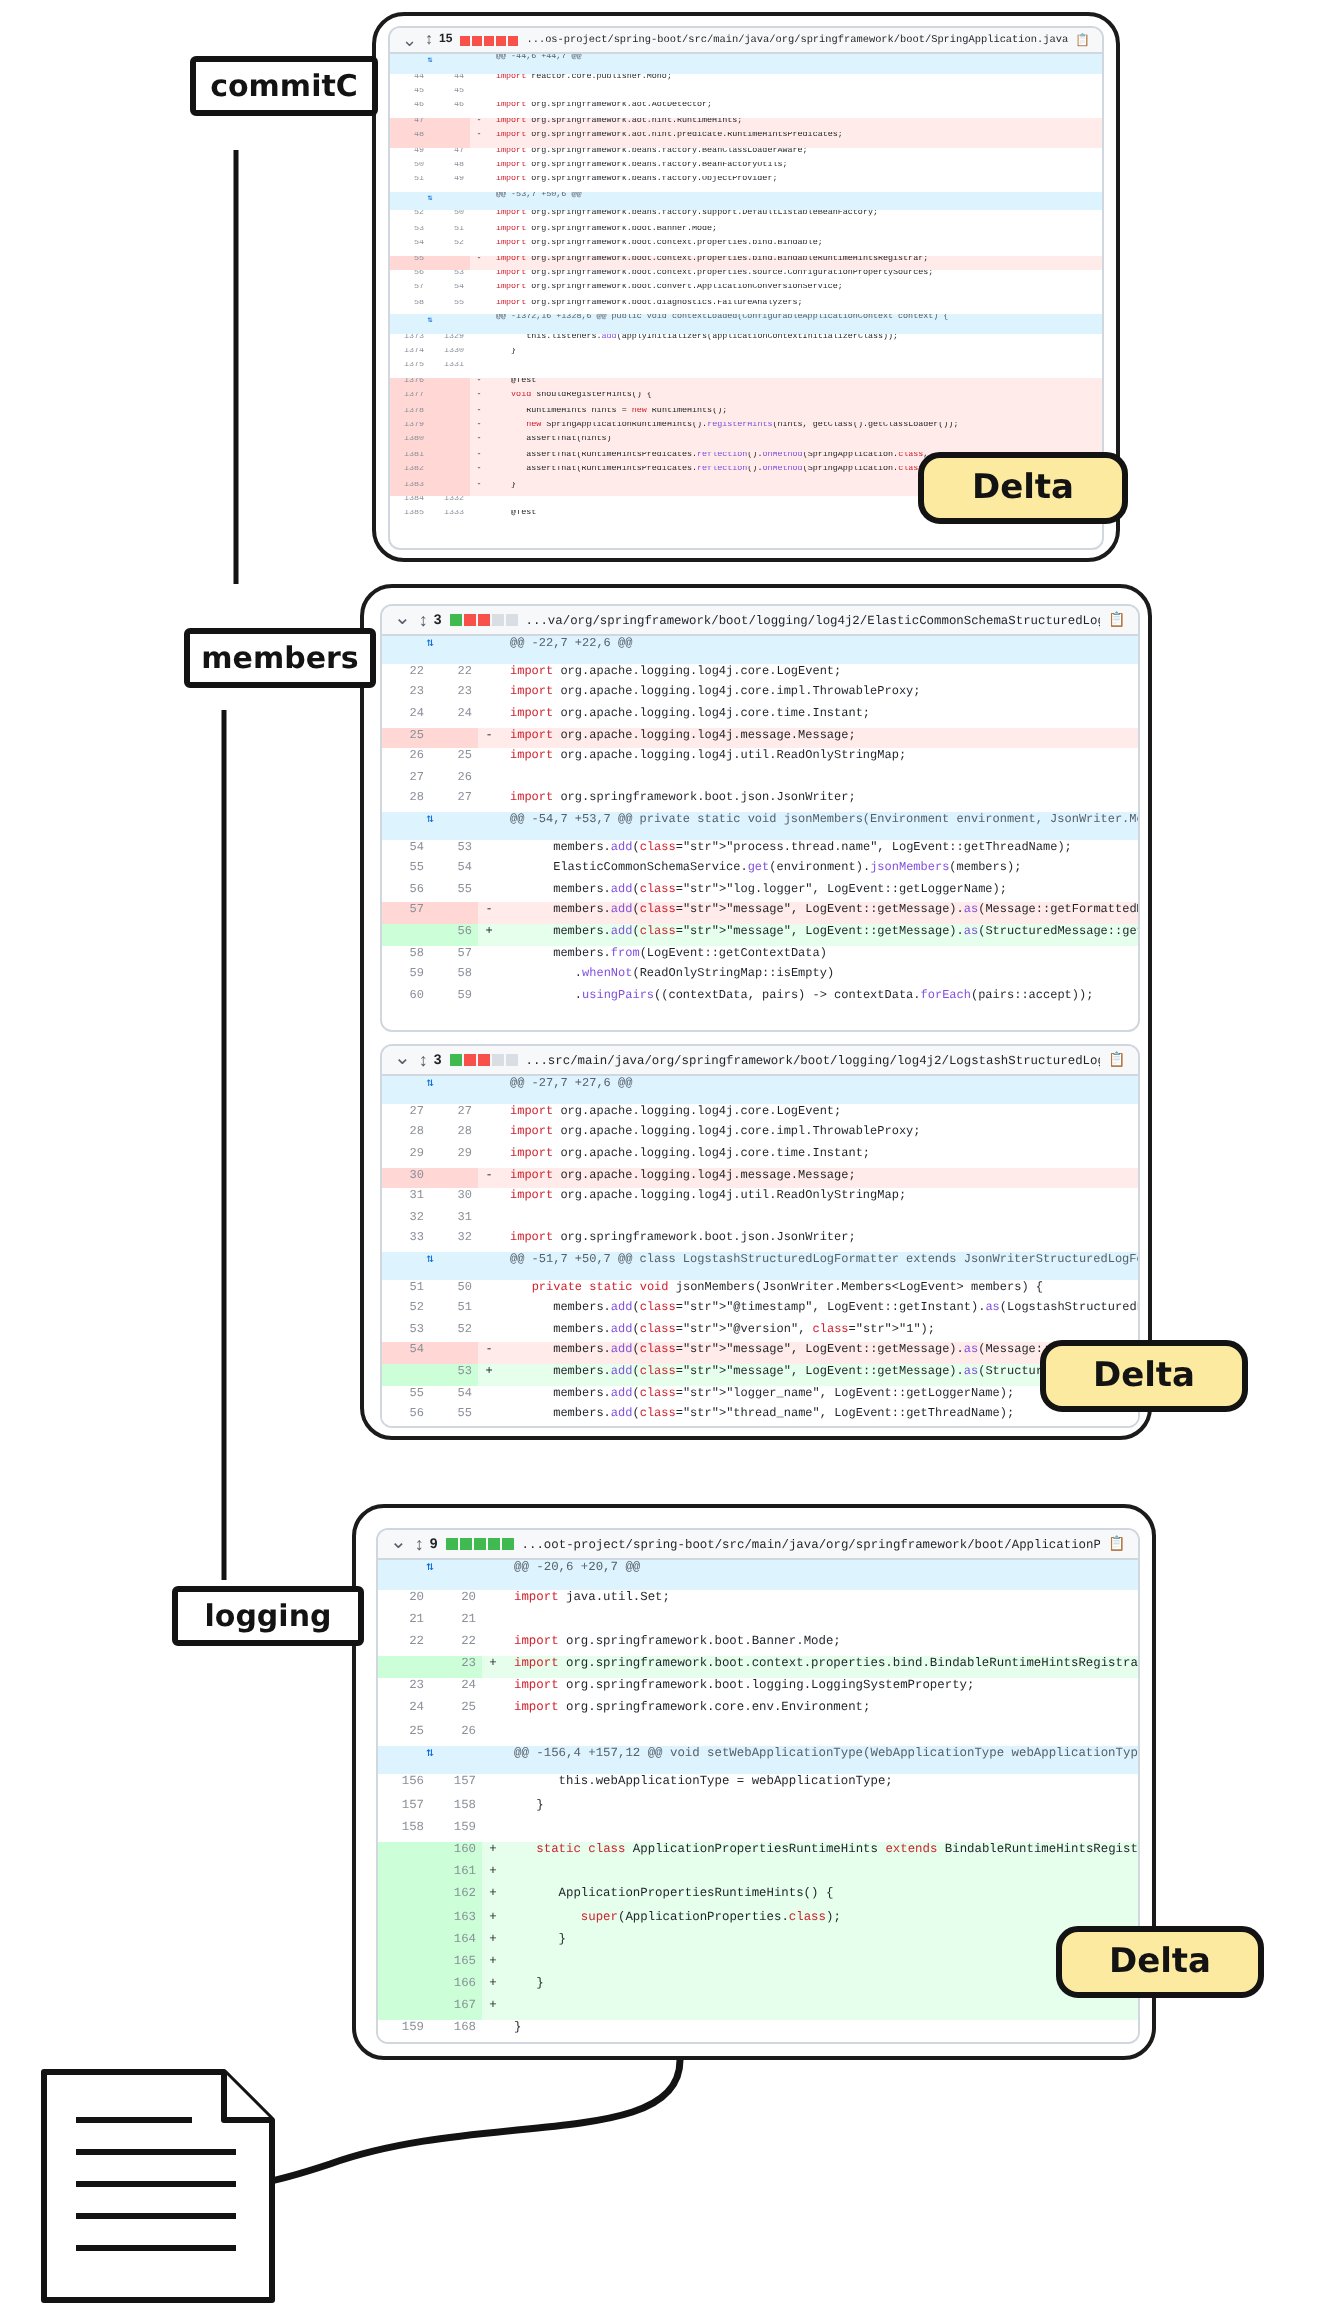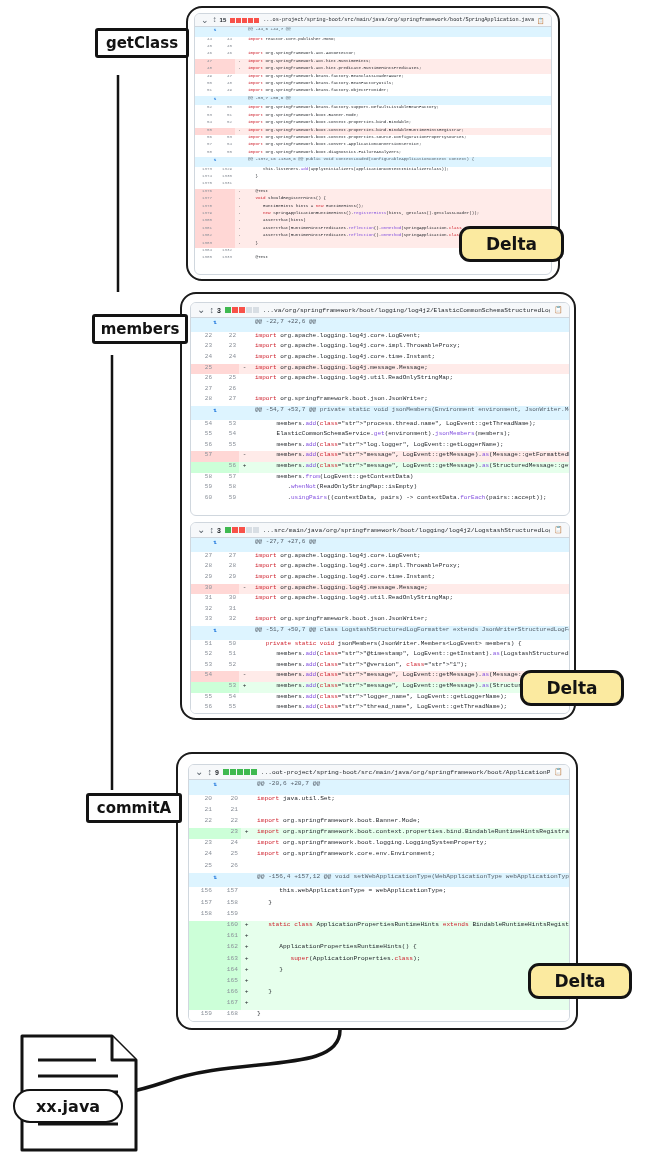--- a/index.html
+++ b/index.html
@@ -353,21 +353,21 @@
                 <td class="sign" style="width:9px;"></td>
                 <td class="code" style="padding-left:4px;">   @Test</td>
               </tr>
             </tbody>
           </table>
         </div>
     </div>
   </div>
 
   <div class="callout sq" style="left:95px;top:28px;width:94px;height:30px;font-size:15px;">
-    <span>getClass</span>
+    <span>commitC</span>
   </div>
 
   <div class="delta" style="left:459px;top:226px;width:105px;height:36px;">
     <span>Delta</span>
   </div>
 
   <div class="panel" id="panelB" style="left:180px;top:292px;width:396px;height:428px;">
 
     <div class="diffcard" style="left:8px;top:8px;width:380px;height:214px;">
       <div class="fileheader" style="font-size:6px;height:15px;">
@@ -773,34 +773,31 @@
                 <td class="sign" style="width:11px;"></td>
                 <td class="code" style="padding-left:5px;">}</td>
               </tr>
             </tbody>
           </table>
         </div>
     </div>
   </div>
 
   <div class="callout sq" style="left:86px;top:793px;width:96px;height:30px;font-size:15px;">
-    <span>commitA</span>
+    <span>logging</span>
   </div>
 
   <div class="delta" style="left:528px;top:963px;width:104px;height:36px;">
     <span>Delta</span>
   </div>
 
   <svg class="docsvg" style="left:16px;top:1032px;" width="130" height="122" viewBox="0 0 130 122">
     <path d="M6,4 L96,4 L120,28 L120,118 L6,118 Z" fill="#ffffff" stroke="#131313" stroke-width="3" stroke-linejoin="round"></path>
     <path d="M96,4 L96,28 L120,28" fill="#ffffff" stroke="#131313" stroke-width="3" stroke-linejoin="round"></path>
     <line x1="22" y1="28" x2="80" y2="28" stroke="#131313" stroke-width="3"></line>
     <line x1="22" y1="44" x2="102" y2="44" stroke="#131313" stroke-width="3"></line>
     <line x1="22" y1="60" x2="102" y2="60" stroke="#131313" stroke-width="3"></line>
     <line x1="22" y1="76" x2="102" y2="76" stroke="#131313" stroke-width="3"></line>
     <line x1="22" y1="92" x2="102" y2="92" stroke="#131313" stroke-width="3"></line>
   </svg>
 
-  <div class="filelabel" style="left:13px;top:1089px;width:110px;height:34px;">
-    <span>xx.java</span>
-  </div>
 
 </div>
 
 </body></html>

